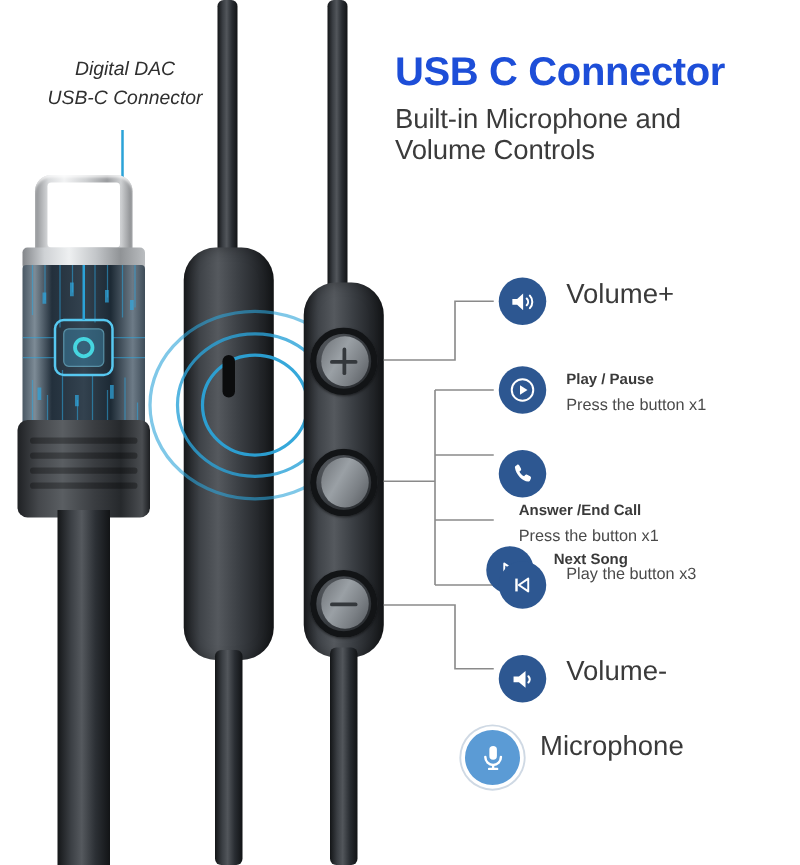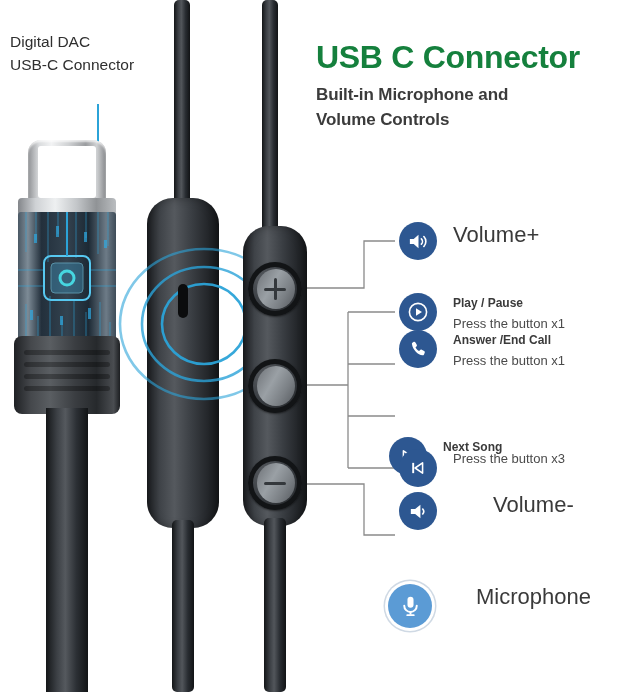--- a/index.html
+++ b/index.html
@@ -8,29 +8,29 @@
     background:#ffffff;
     font-family:"Liberation Sans","DejaVu Sans",sans-serif;
     color:#333333;
   }
   .stage{position:absolute;inset:0;}
 
   
   .headline{position:absolute;left:316px;top:38px;width:324px;}
   .headline h1{
     margin:0;font-size:32px;line-height:38px;font-weight:600;
-    color:#15803d;letter-spacing:-0.3px;white-space:nowrap;
+    color:#1d4ed8;letter-spacing:-0.3px;white-space:nowrap;
   }
   .headline h2{
-    margin:6px 0 5px 0;font-size:17px;line-height:25px;font-weight:700;
+    margin:6px 0 5px 0;font-size:22px;line-height:25px;font-weight:400;
     color:#3b3b3b;letter-spacing:-0.1px;
   }
 
   
-  .callout{position:absolute;left:10px;top:30px;width:180px;text-align:left;}
+  .callout{position:absolute;left:10px;top:44px;width:180px;text-align:center;font-style:italic;}
   .callout div{font-size:15.5px;line-height:23px;color:#2f2f2f;white-space:nowrap;}
   .callout-line{position:absolute;left:97px;top:104px;width:2px;height:94px;background:#2ba3d8;}
 
   
   .usbc{position:absolute;left:6px;top:140px;width:122px;height:330px;}
   .usbc-tip{
     position:absolute;left:22px;top:0;width:78px;height:66px;
     border-radius:13px 13px 3px 3px;
     background:linear-gradient(90deg,#8e9093 0%,#d9dbdd 14%,#f2f3f4 30%,#cfd1d3 52%,#9a9c9f 74%,#cfd1d3 88%,#86888b 100%);
     box-shadow:inset 0 2px 2px rgba(255,255,255,.7);
@@ -230,21 +230,21 @@
         <circle cx="12" cy="12" r="8.6" fill="none" stroke="#ffffff" stroke-width="1.6"></circle>
         <path d="M10 8.2 16 12l-6 3.8z" fill="#ffffff"></path>
       </svg>
     </div>
     <div class="f-text">
       <div class="f-title-bold">Play / Pause</div>
       <div class="f-sub">Press the button x1</div>
     </div>
   </div>
 
-  <div class="feature" style="left:399px;top:330px;">
+  <div class="feature" style="left:399px;top:360px;flex-direction:column;">
     <div class="f-icon navy">
       <svg width="21" height="21" viewBox="0 0 24 24" fill="#ffffff">
         <path d="M6.6 3.2c.7-.3 1.5 0 1.9.7l1.5 2.7c.4.7.2 1.5-.4 2l-1 .8c.8 2 2.3 3.5 4.3 4.3l.8-1c.5-.6 1.3-.8 2-.4l2.7 1.5c.7.4 1 1.2.7 1.9l-.8 1.9c-.3.7-1 1.1-1.8 1C11.6 18.6 5.4 12.4 4.5 5.8c-.1-.8.3-1.5 1-1.8z"></path>
       </svg>
     </div>
     <div class="f-text">
       <div class="f-title-bold">Answer /End Call</div>
       <div class="f-sub">Press the button x1</div>
     </div>
   </div>
@@ -262,37 +262,37 @@
   </div>
 
   <div class="feature" style="left:399px;top:449px;">
     <div class="f-icon navy">
       <svg width="22" height="22" viewBox="0 0 24 24">
         <rect x="5.7" y="6.4" width="2.1" height="11.2" fill="#ffffff"></rect>
         <path d="M17 6.4 8.8 12 17 17.6z" fill="none" stroke="#ffffff" stroke-width="1.7" stroke-linejoin="round"></path>
       </svg>
     </div>
     <div class="f-text">
-      <div class="f-sub">Press the button x3</div>
-    </div>
-  </div>
-
-  <div class="feature" style="left:399px;top:492px;gap:40px;">
+      <div class="f-sub">Play the button x3</div>
+    </div>
+  </div>
+
+  <div class="feature" style="left:399px;top:524px;">
     <div class="f-icon navy">
       <svg width="23" height="23" viewBox="0 0 24 24" fill="#ffffff">
         <path d="M4 9.5h4.5L14 5v14L8.5 14.5H4z"></path>
         <path d="M16.4 9.4a4 4 0 0 1 0 5.2" fill="none" stroke="#ffffff" stroke-width="1.7" stroke-linecap="round"></path>
       </svg>
     </div>
     <div class="f-text">
       <div class="f-title-lg">Volume-</div>
     </div>
   </div>
 
-  <div class="feature" style="left:388px;top:584px;gap:28px;">
+  <div class="feature" style="left:372px;top:584px;">
     <div class="f-icon mic">
       <svg width="25" height="25" viewBox="0 0 24 24" fill="#ffffff">
         <rect x="9.1" y="2.6" width="5.8" height="10.6" rx="2.9"></rect>
         <path d="M6 11.2a6 6 0 0 0 12 0" fill="none" stroke="#ffffff" stroke-width="1.9" stroke-linecap="round"></path>
         <rect x="11.1" y="16.6" width="1.8" height="3.2"></rect>
         <rect x="8" y="19.4" width="8" height="1.8" rx="0.9"></rect>
       </svg>
     </div>
     <div class="f-text">
       <div class="f-title-lg">Microphone</div>

